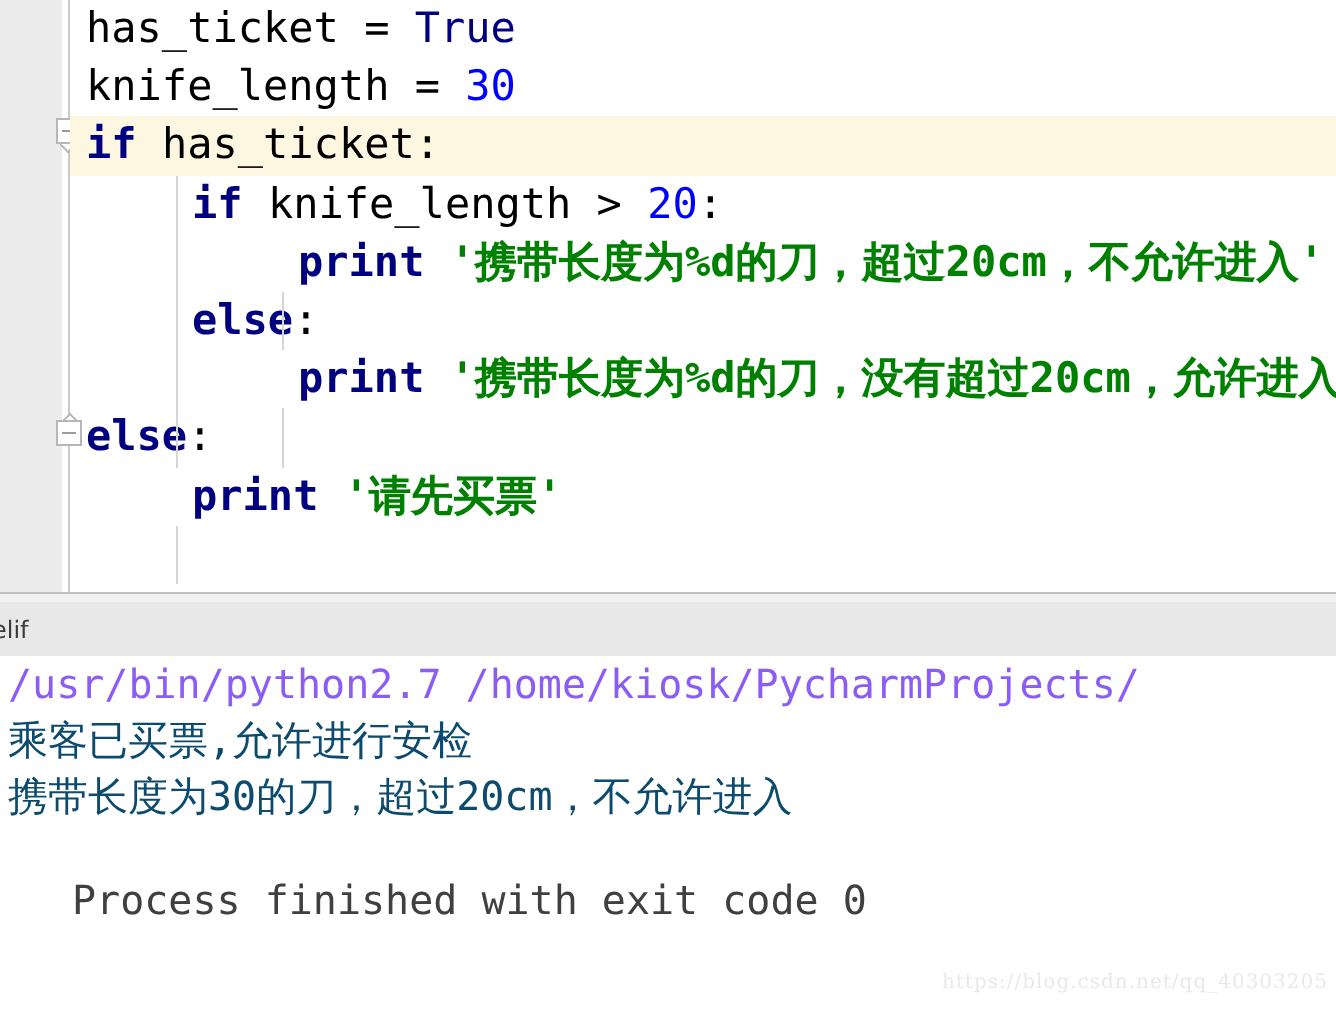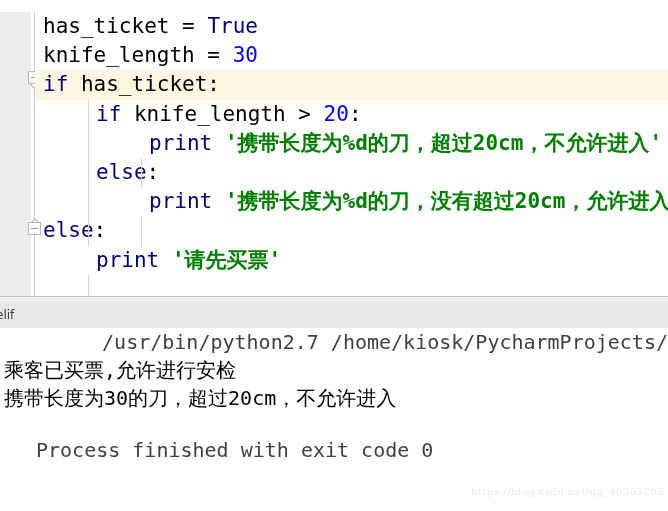--- a/index.html
+++ b/index.html
@@ -11,21 +11,21 @@
     width: 668px;
     height: 511px;
     overflow: hidden;
     font-family: "DejaVu Sans Mono", "Liberation Mono", monospace;
     position: relative;
   }
 
   
   #editor {
     position: absolute;
-    left: 0; top: 12px;
+    left: 0; top: 0;
     width: 668px;
     height: 296px;
     background: #ffffff;
     overflow: hidden;
   }
   #gutter {
     position: absolute;
     left: 0; top: 0;
     width: 31px;
     height: 296px;
@@ -91,21 +91,21 @@
   }
   .line .txt {
     position: absolute;
     left: 8px;
     top: 0;
     white-space: pre;
   }
   .line.highlight {
     background: #fdf7e2;
   }
-  .kw { color: #000080; font-weight: normal; }
+  .kw { color: #000080; font-weight: bold; }
   .num { color: #0000ff; }
   .str { color: #008000; font-weight: bold; }
   .plain { color: #000000; }
   .bool { color: #000080; }
 
   
   .indent-guide {
     position: absolute;
     width: 1px;
     background: #d6d6d6;
@@ -169,22 +169,22 @@
     overflow: hidden;
   }
   .cline {
     white-space: pre;
     font-size: 20px;
     line-height: 28px;
     height: 28px;
     padding-left: 4px;
     font-family: "DejaVu Sans Mono", "Liberation Mono", monospace;
   }
-  .cline.path { color: #404040; text-align: right; }
-  .cline.out  { color: #000000; }
+  .cline.path { color: #8b5cf6; }
+  .cline.out  { color: #0c4a6e; }
   .cline.done { color: #404040; padding-left: 36px; }
   .cspacer { height: 24px; }
 
   #watermark {
     position: absolute;
     right: 4px;
     bottom: 14px;
     font-family: "DejaVu Serif", "Liberation Serif", serif;
     font-size: 10px;
     color: #ebe9e7;

